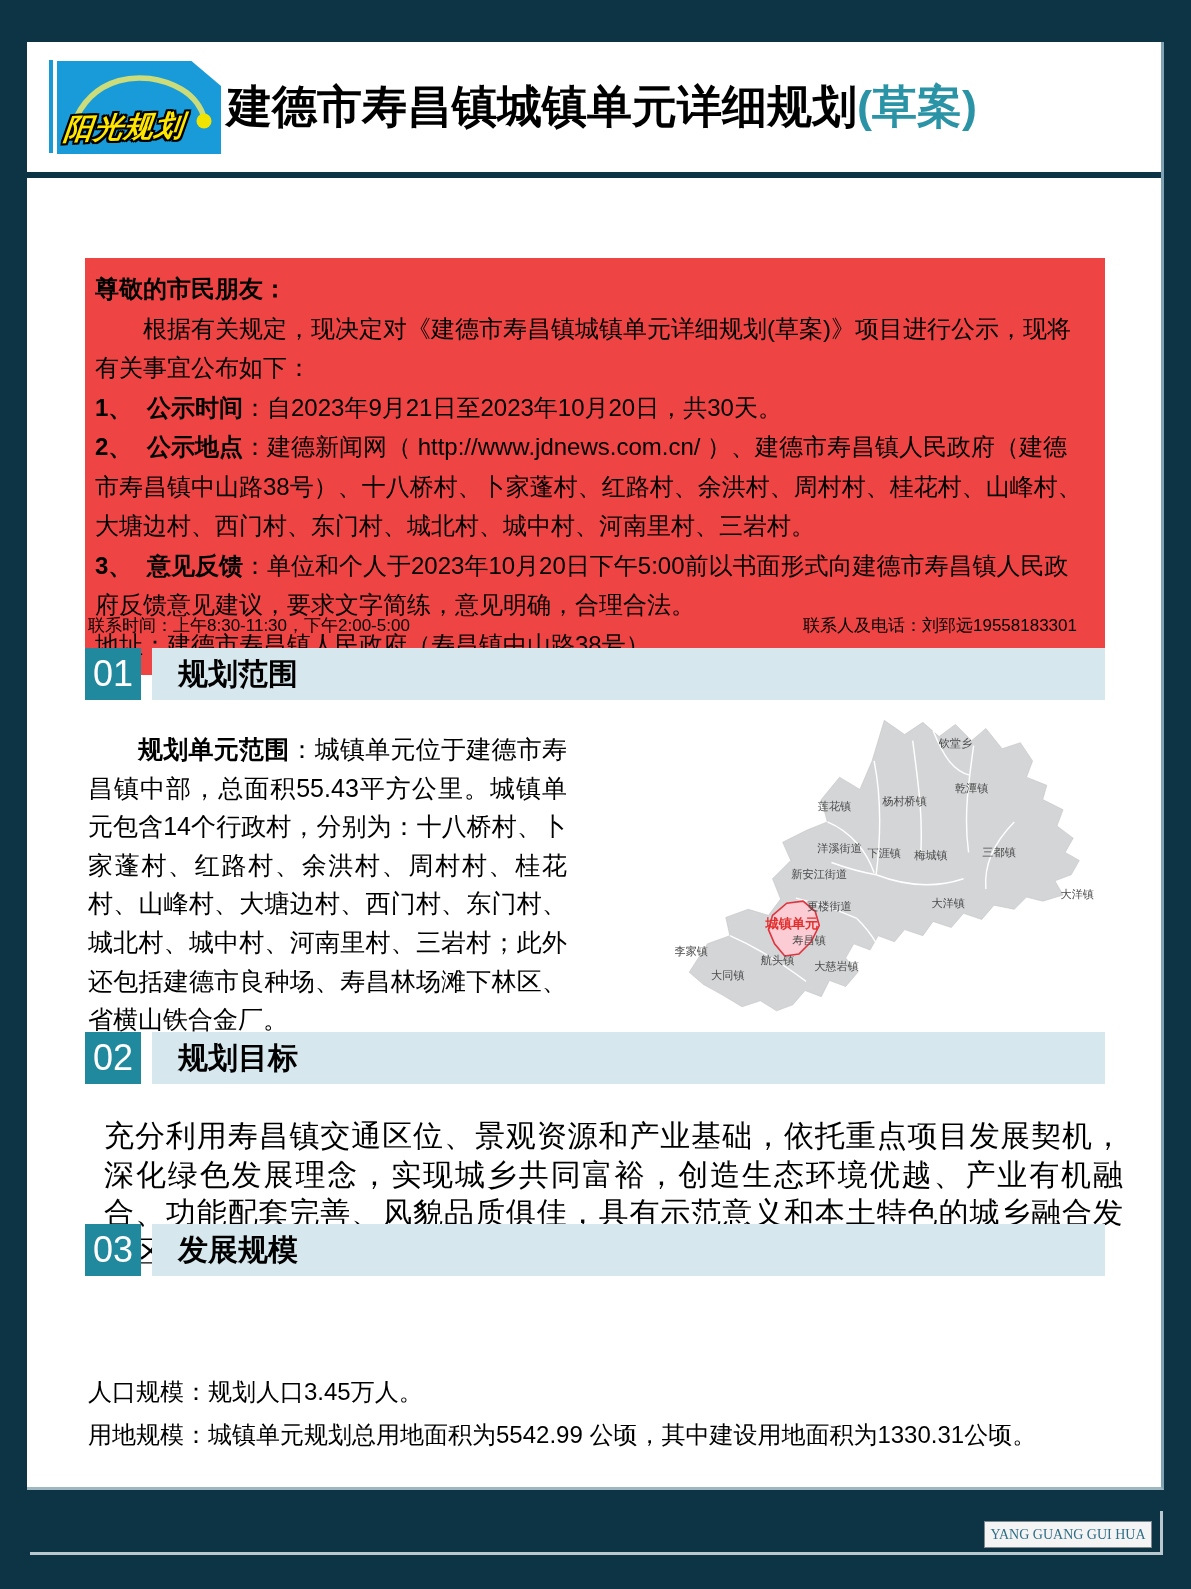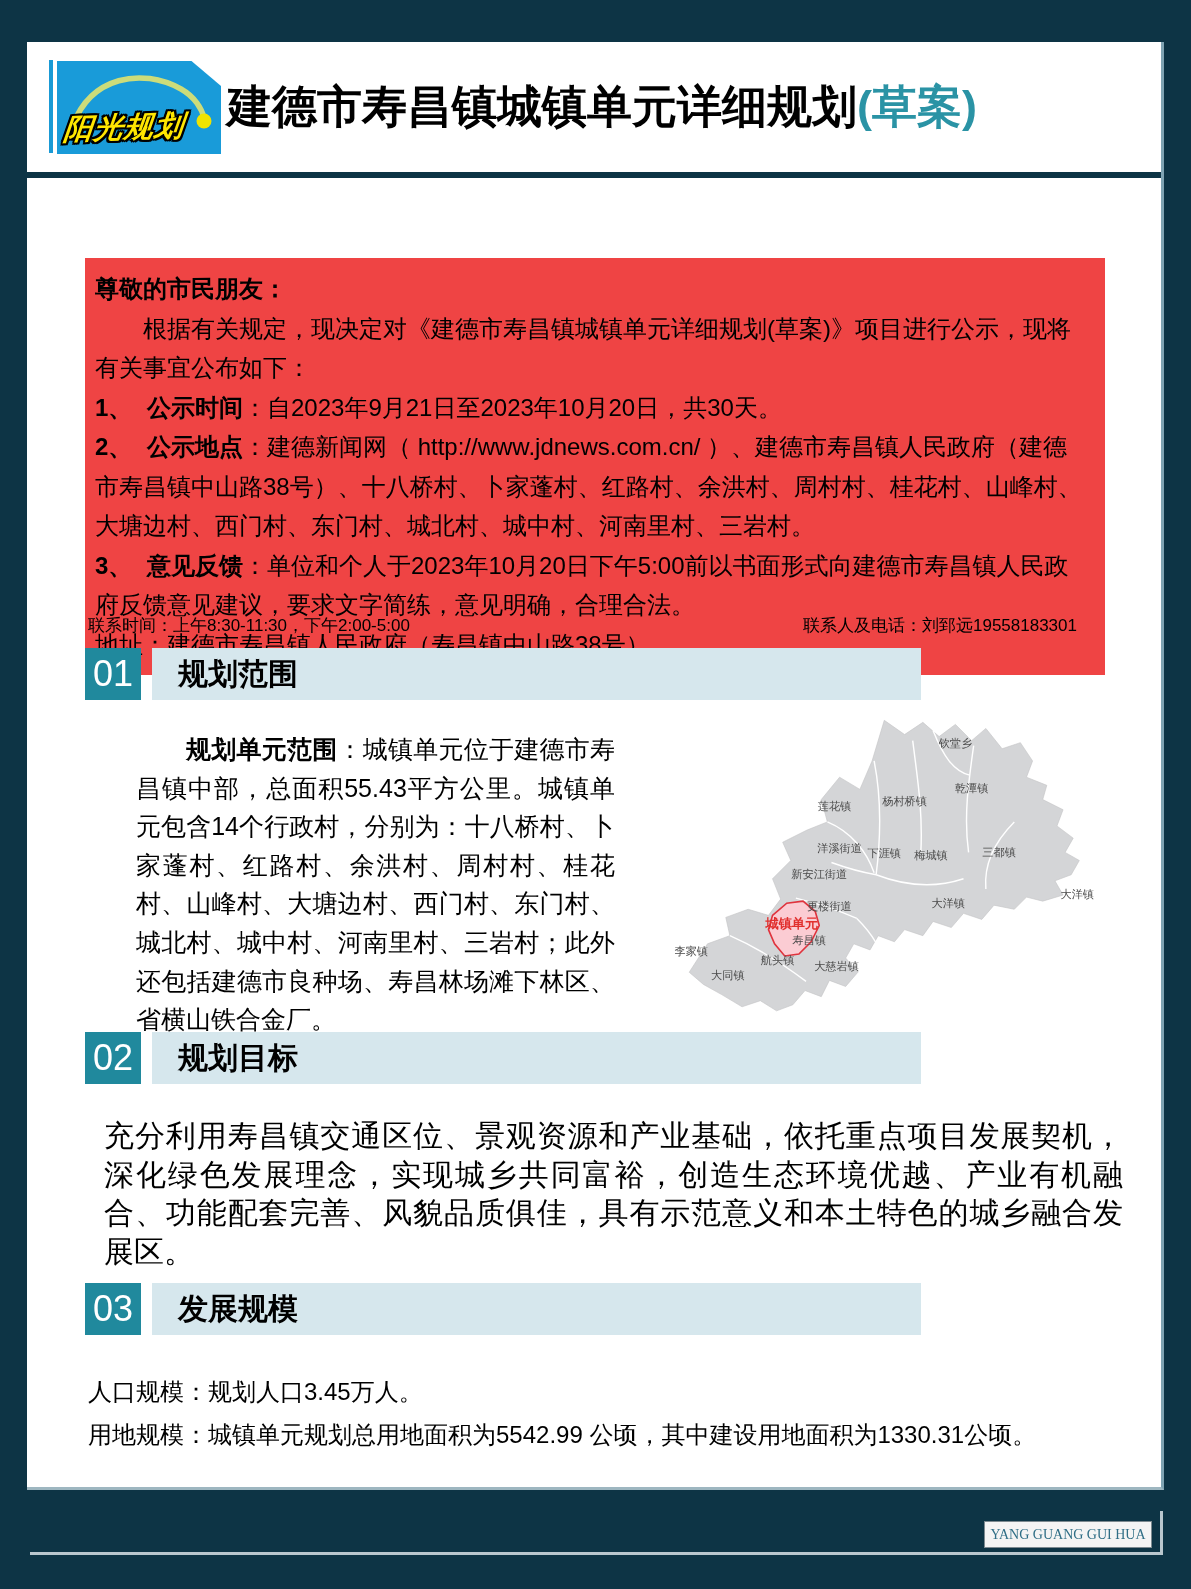--- a/index.html
+++ b/index.html
@@ -33,32 +33,32 @@
                 background:#ef4444; padding:11px 18px 11px 10px; font-size:24px; line-height:39.5px; color:#000;margin-top:48px; }
   .notice-box p { margin:0; }
   .bold { font-weight:700; }
   .indent { text-indent:2em; }
   .notice-box .no { display:inline-block; width:52px; font-weight:700; }
 
   .contact-row { position:absolute; left:58px; top:572px; width:1020px; display:flex;
                  justify-content:space-between; padding:0 28px 0 3px; font-size:17px; color:#000; }
 
   
-  .sec-header { position:absolute; left:58px; width:836px; height:52px; }
+  .sec-header { position:absolute; left:58px; width:1020px; height:52px; }
   .sec-num { position:absolute; left:0; top:0; width:56px; height:52px; background:#20899d; color:#fff;
              font-size:36px; text-align:center; line-height:52px; font-weight:500; }
   .sec-bar { position:absolute; left:67px; right:0; top:0; height:52px; background:#d6e7ed; }
   .sec-title { display:inline-block; font-size:30px; font-weight:700; line-height:52px; padding-left:26px; color:#000; }
-  .sec1 { top:606px; } .sec2 { top:990px; } .sec3 { top:1241px;border-radius:25px; }
+  .sec1 { top:606px; } .sec2 { top:990px; } .sec3 { top:1182px;border-radius:25px; }
 
   
   .s1-text { position:absolute; left:61px; top:688px; width:479px; font-size:25px; line-height:38.6px;
              text-align:justify; color:#000; }
   .s1-text .lead { font-weight:700; }
-  .p-indent { text-indent:2em;margin-left:48px; }
+  .p-indent { text-indent:2em; }
 
   .map-wrap { position:absolute; left:600px; top:658px; width:480px; height:320px; }
   .map-wrap svg { width:100%; height:100%; }
   .region { fill:#d4d5d7; stroke:#c3c4c6; stroke-width:0.6; }
   .inner-line { fill:none; stroke:#ffffff; stroke-width:1.4; }
   .unit { fill:#fbccd3; stroke:#e0333d; stroke-width:1.6; }
   .map-label { font-size:11px; fill:#4a4a4a; text-anchor:middle; font-family:"Liberation Sans",sans-serif; }
   .map-label-highlight { font-size:13px; font-weight:bold; fill:#e1302e; text-anchor:middle;
                          font-family:"Liberation Sans",sans-serif; }
 

